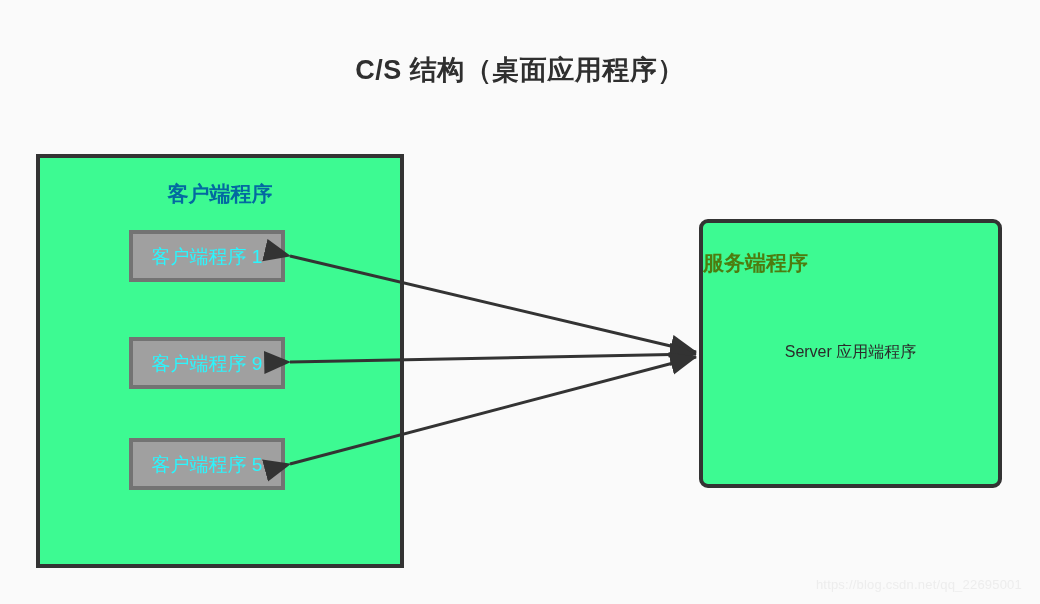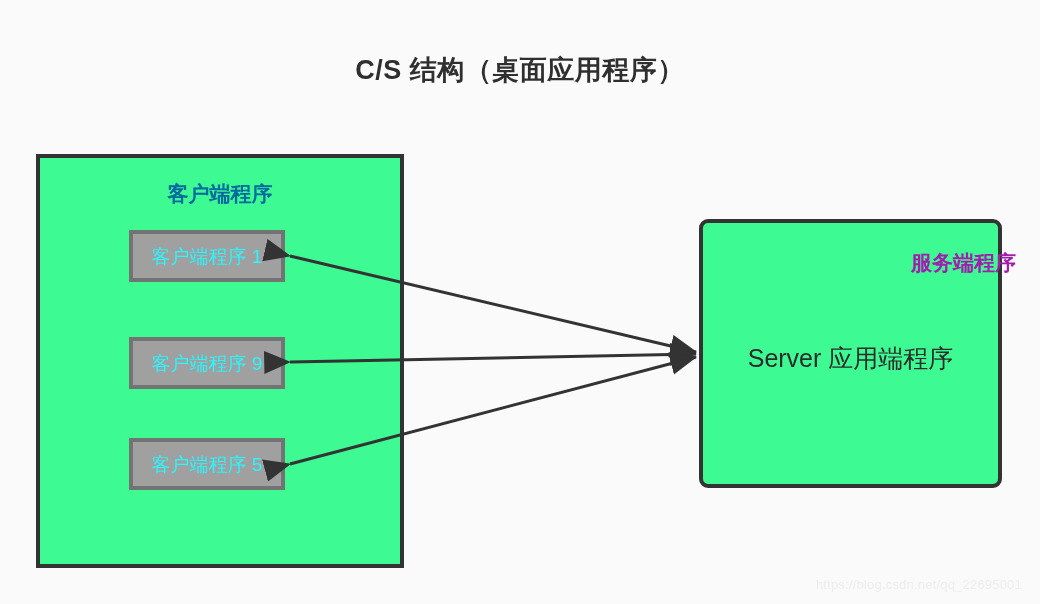--- a/index.html
+++ b/index.html
@@ -89,36 +89,36 @@
     top: 219px;
     width: 295px;
     height: 261px;
     background: #3dfa92;
     border: 4px solid #333333;
     border-radius: 9px;
     box-sizing: content-box;
   }
   .server-title {
     position: absolute;
-    left: 18px;
+    left: 0;
     top: 26px;
     width: 295px;
-    text-align: right;
+    text-align: left;
     font-size: 21px;
     font-weight: bold;
-    color: #a21caf;
+    color: #4d7c0f;
     white-space: nowrap;
   }
   .server-body-label {
     position: absolute;
     left: 0;
     top: 119px;
     width: 295px;
     text-align: center;
-    font-size: 25px;
+    font-size: 16px;
     color: #2b2b2b;
     white-space: nowrap;
   }
 
   
   .arrow-layer {
     position: absolute;
     left: 0;
     top: 0;
     width: 1040px;

